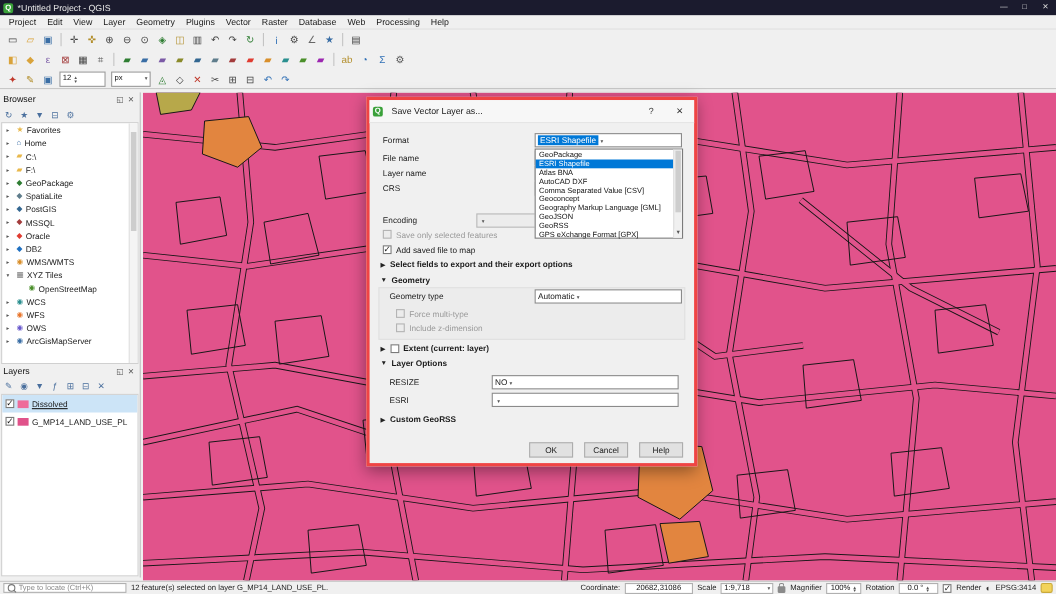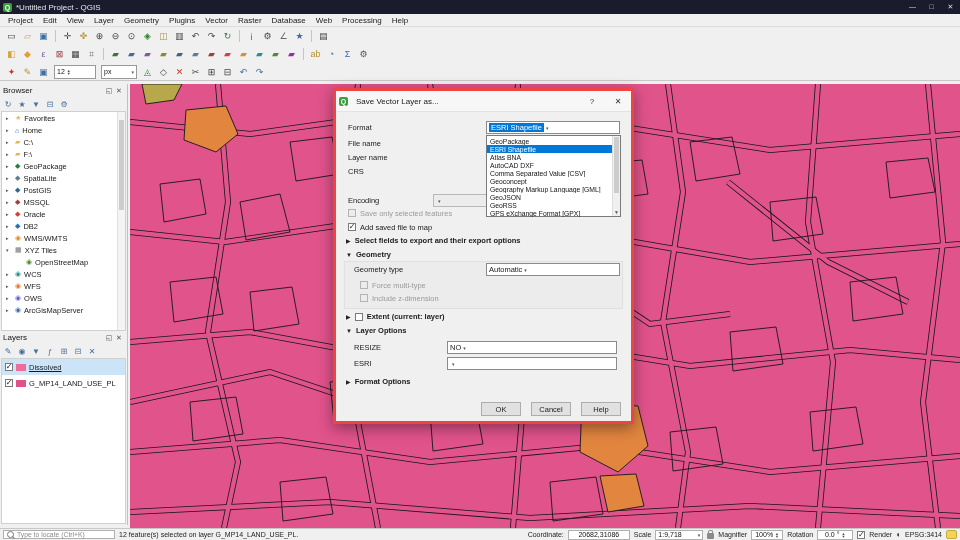--- a/index.html
+++ b/index.html
@@ -622,21 +622,21 @@
         <span class="ca"></span>
     </span>
     <span class="dlg-label" style="top:266px;left:18px;">ESRI</span>
     <span class="dlg-combo lo-combo" style="top:266px;">
       <span></span>
         <span class="ca"></span>
     </span>
 
     <span class="sect" style="top:286px;">
       <span class="sarrow">▶</span>
-      <span>Format Options</span>
+      <span>Custom GeoRSS</span>
     </span>
 
     <span class="dlg-btn" style="left:145px;">OK</span>
     <span class="dlg-btn" style="left:195px;text-align:right;">Cancel</span>
     <span class="dlg-btn" style="left:245px;">Help</span>
 
     <div class="dropdown">
       <div style="position:absolute;left:0;top:1px;right:7px;">
 
       <div class="dd-item">

